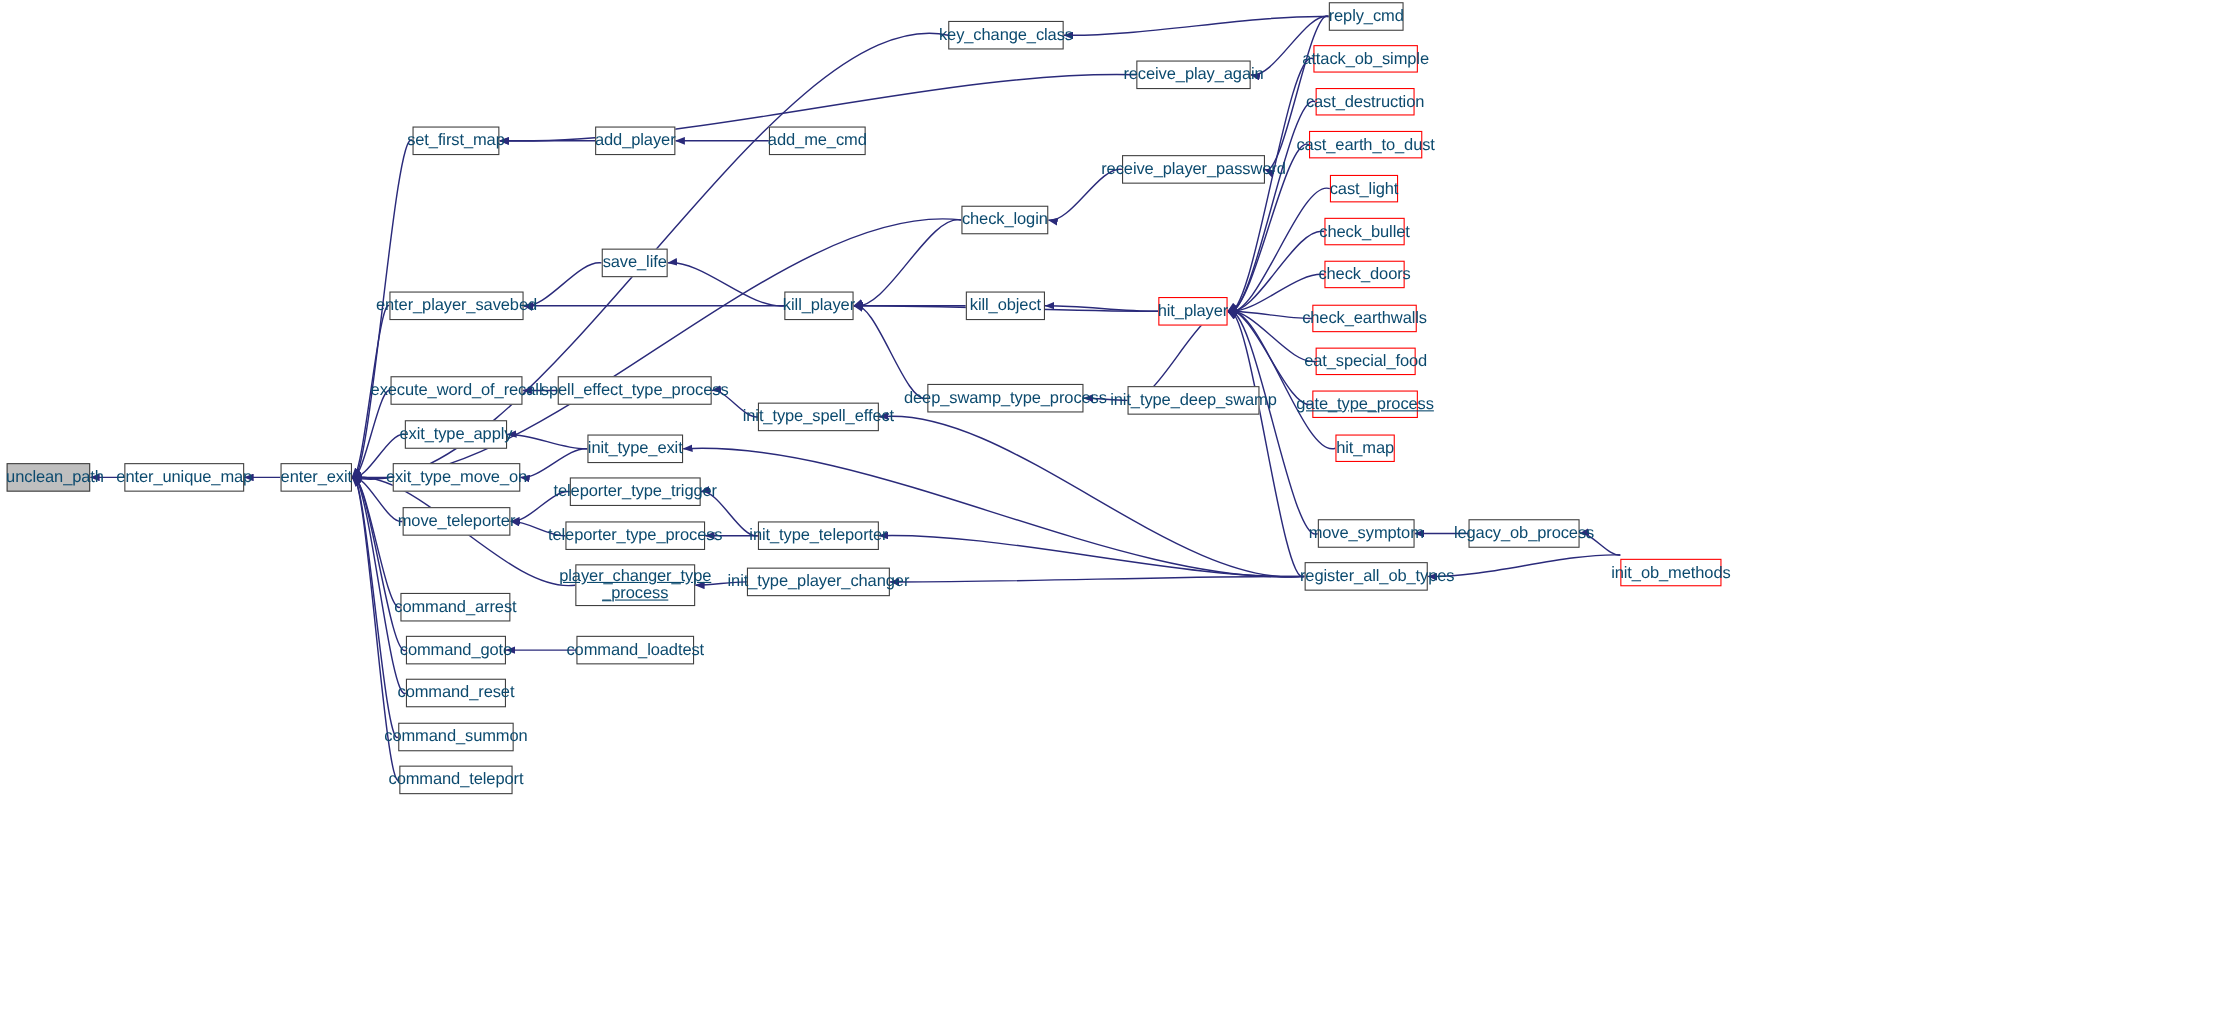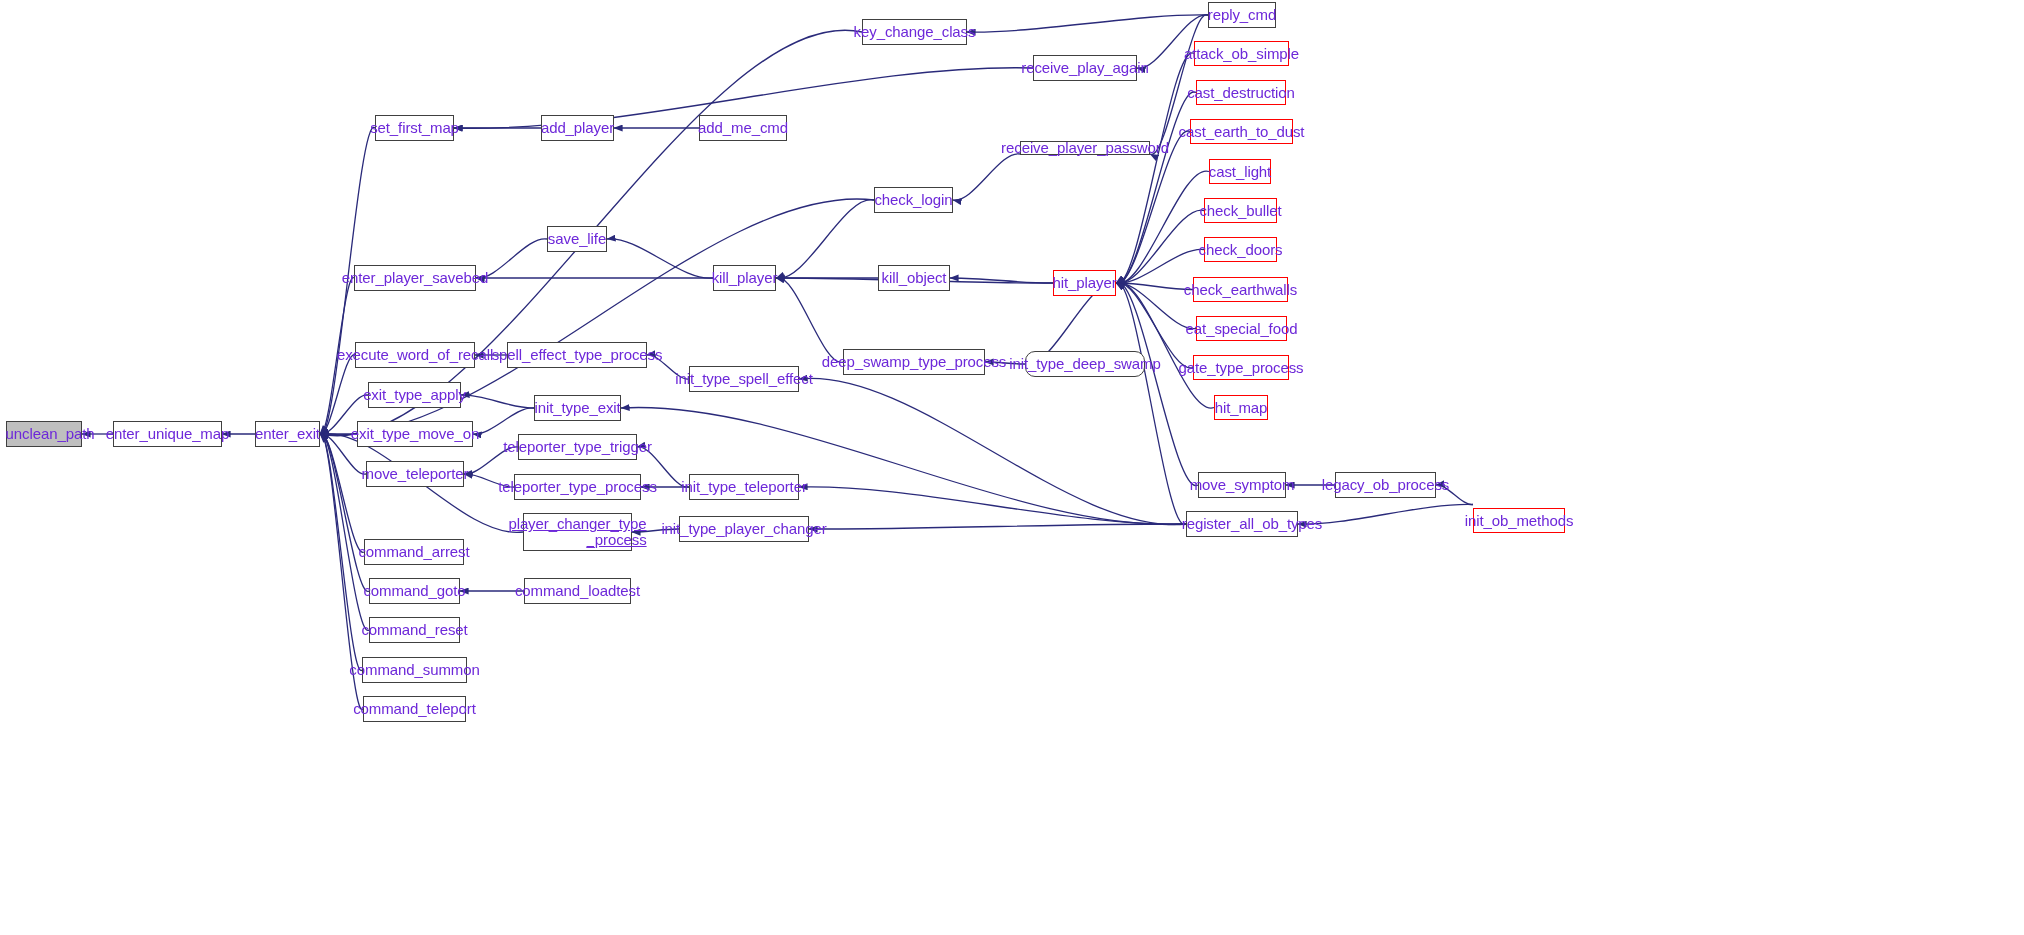--- a/index.html
+++ b/index.html
@@ -25,26 +25,26 @@
     width: 2024px;
     height: 935px;
     pointer-events: none;
   }
   .node {
     position: absolute;
     box-sizing: border-box;
     display: flex;
     align-items: center;
     justify-content: center;
-    text-align: right;
+    text-align: center;
     background: #ffffff;
     border: 1px solid #404040;
     font-size: 15px;
     line-height: 1.05;
-    color: #6d28d9;
+    color: #0c4a6e;
     white-space: pre-line;
     letter-spacing: -0.1px;
     z-index: 5;
   }
   .node.red {
     border: 1px solid #ff0000;
   }
   .node.current {
     background: #bfbfbf;
     border: 1px solid #404040;
@@ -132,27 +132,27 @@
     <div class="node" style="left: 375px; top: 115px; width: 79px; height: 26px;">set_first_map</div>
     <div class="node" style="left: 541px; top: 115px; width: 73px; height: 26px;">add_player</div>
     <div class="node" style="left: 699px; top: 115px; width: 88px; height: 26px;">add_me_cmd</div>
     <div class="node" style="left: 547px; top: 226px; width: 60px; height: 26px;">save_life</div>
     <div class="node" style="left: 354px; top: 265px; width: 122px; height: 26px;">enter_player_savebed</div>
     <div class="node" style="left: 713px; top: 265px; width: 63px; height: 26px;">kill_player</div>
     <div class="node" style="left: 878px; top: 265px; width: 72px; height: 26px;">kill_object</div>
     <div class="node" style="left: 874px; top: 187px; width: 79px; height: 26px;">check_login</div>
     <div class="node" style="left: 862px; top: 19px; width: 105px; height: 26px;">key_change_class</div>
     <div class="node" style="left: 1033px; top: 55px; width: 104px; height: 26px;">receive_play_again</div>
-    <div class="node" style="left: 1020px; top: 141px; width: 130px; height: 14px;">receive_player_password</div>
+    <div class="node" style="left: 1020px; top: 141px; width: 130px; height: 26px;">receive_player_password</div>
     <div class="node" style="left: 1208px; top: 2px; width: 68px; height: 26px;">reply_cmd</div>
     <div class="node" style="left: 355px; top: 342px; width: 120px; height: 26px;">execute_word_of_recall</div>
     <div class="node" style="left: 507px; top: 342px; width: 140px; height: 26px;">spell_effect_type_process</div>
     <div class="node" style="left: 689px; top: 366px; width: 110px; height: 26px;">init_type_spell_effect</div>
     <div class="node" style="left: 843px; top: 349px; width: 142px; height: 26px;">deep_swamp_type_process</div>
-    <div class="node" style="left: 1025px; top: 351px; width: 120px; height: 26px; border-radius: 10px;">init_type_deep_swamp</div>
+    <div class="node" style="left: 1025px; top: 351px; width: 120px; height: 26px;">init_type_deep_swamp</div>
     <div class="node" style="left: 368px; top: 382px; width: 93px; height: 26px;">exit_type_apply</div>
     <div class="node" style="left: 534px; top: 395px; width: 87px; height: 26px;">init_type_exit</div>
     <div class="node" style="left: 357px; top: 421px; width: 116px; height: 26px;">exit_type_move_on</div>
     <div class="node" style="left: 518px; top: 434px; width: 119px; height: 26px;">teleporter_type_trigger</div>
     <div class="node" style="left: 366px; top: 461px; width: 98px; height: 26px;">move_teleporter</div>
     <div class="node" style="left: 514px; top: 474px; width: 127px; height: 26px;">teleporter_type_process</div>
     <div class="node" style="left: 689px; top: 474px; width: 110px; height: 26px;">init_type_teleporter</div>
     <div class="node" style="left: 523px; top: 513px; width: 109px; height: 38px; text-decoration: underline;">player_changer_type
 _process</div>
     <div class="node" style="left: 679px; top: 516px; width: 130px; height: 26px;">init_type_player_changer</div>
@@ -164,19 +164,19 @@
     <div class="node" style="left: 363px; top: 696px; width: 103px; height: 26px;">command_teleport</div>
     <div class="node red" style="left: 1053px; top: 270px; width: 63px; height: 26px;">hit_player</div>
     <div class="node red" style="left: 1194px; top: 41px; width: 95px; height: 25px;">attack_ob_simple</div>
     <div class="node red" style="left: 1196px; top: 80px; width: 90px; height: 25px;">cast_destruction</div>
     <div class="node red" style="left: 1190px; top: 119px; width: 103px; height: 25px;">cast_earth_to_dust</div>
     <div class="node red" style="left: 1209px; top: 159px; width: 62px; height: 25px;">cast_light</div>
     <div class="node red" style="left: 1204px; top: 198px; width: 73px; height: 25px;">check_bullet</div>
     <div class="node red" style="left: 1204px; top: 237px; width: 73px; height: 25px;">check_doors</div>
     <div class="node red" style="left: 1193px; top: 277px; width: 95px; height: 25px;">check_earthwalls</div>
     <div class="node red" style="left: 1196px; top: 316px; width: 91px; height: 25px;">eat_special_food</div>
-    <div class="node red" style="left: 1193px; top: 355px; width: 96px; height: 25px;">gate_type_process</div>
+    <div class="node red" style="left: 1193px; top: 355px; width: 96px; height: 25px; text-decoration: underline;">gate_type_process</div>
     <div class="node red" style="left: 1214px; top: 395px; width: 54px; height: 25px;">hit_map</div>
     <div class="node" style="left: 1198px; top: 472px; width: 88px; height: 26px;">move_symptom</div>
     <div class="node" style="left: 1335px; top: 472px; width: 101px; height: 26px;">legacy_ob_process</div>
     <div class="node" style="left: 1186px; top: 511px; width: 112px; height: 26px; padding-left: 20px;">register_all_ob_types</div>
     <div class="node red" style="left: 1473px; top: 492px; width: 92px; height: 25px; margin-top: 16px;">init_ob_methods</div>
   </div>
 
 </body></html>

